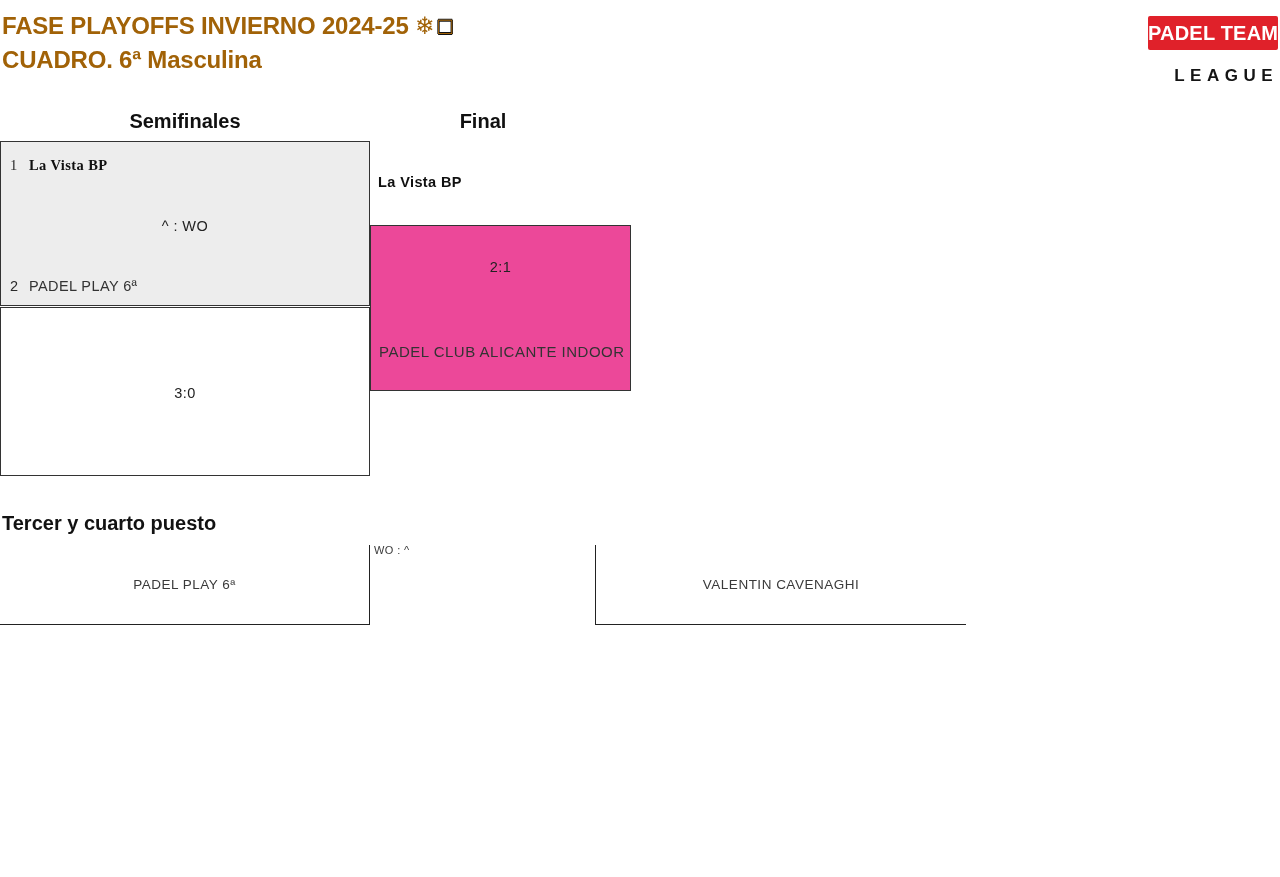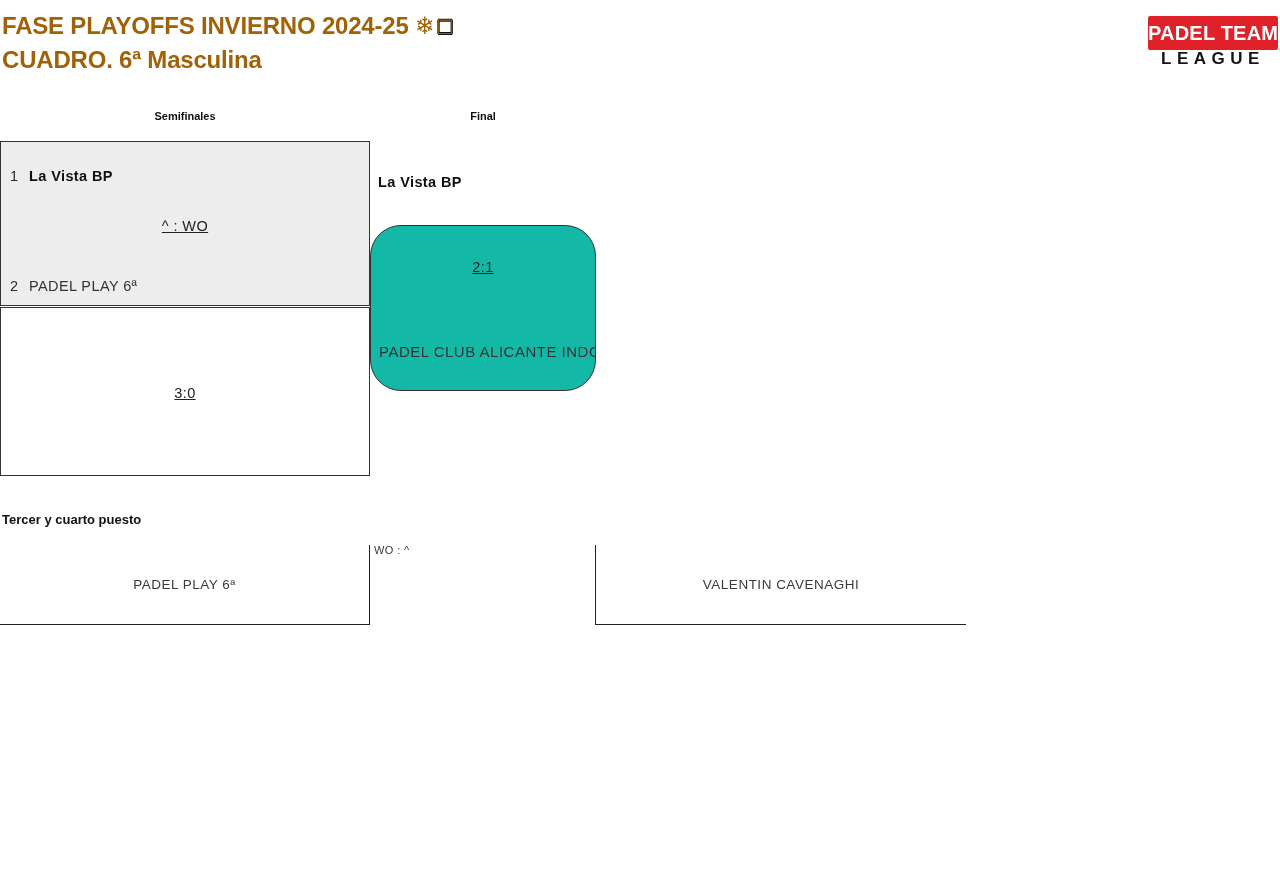--- a/index.html
+++ b/index.html
@@ -5,43 +5,43 @@
   * { margin:0; padding:0; box-sizing:border-box; }
   html,body { background:#ffffff; }
   .canvas {
     position:relative; width:1280px; height:877px; background:#fff;
     font-family:"Liberation Sans","DejaVu Sans",sans-serif; color:#111;
     overflow:hidden;
   }
   
   .page-title { position:absolute; left:2px; top:9px; font-size:24px; font-weight:700; line-height:34px; color:#a16207; letter-spacing:-0.2px; }
   .tofu { text-shadow:0.7px 0 0 #121212,-0.7px 0 0 #121212,0 0.7px 0 #121212,0 -0.7px 0 #121212; margin-left:3px; }
-  .logo { position:absolute; left:1148px; top:16px; width:130px; text-align:center; }
+  .logo { position:absolute; left:1148px; top:16px; width:130px; text-align:right; }
   .logo-red { background:#e0212a; color:#ffffff; height:34px; line-height:34px; font-size:20px; font-weight:800; letter-spacing:0.2px; border-radius:2px; white-space:nowrap; }
-  .logo-league { margin-top:0px; color:#141414; font-size:17px; font-weight:800; letter-spacing:5.5px; line-height:15px; padding-top:1px; white-space:nowrap; }
+  .logo-league { margin-top:0px; color:#141414; font-size:17px; font-weight:800; letter-spacing:5.5px; line-height:15px; padding-top:18px; white-space:nowrap; }
   
-  .round-h { position:absolute; top:110px; font-size:11px; font-weight:700; text-align:center; color:#101010; }
+  .round-h { position:absolute; top:110px; font-size:20px; font-weight:700; text-align:center; color:#101010; }
   .h-semi  { left:0; width:370px; }
   .h-final { left:370px; width:226px; }
   
   .match-box { position:absolute; border:1px solid #333; }
   .sf1 { left:0; top:141px; width:370px; height:165px; background:#ededed; }
   .sf2 { left:0; top:307px; width:370px; height:169px; background:#ffffff; }
-  .final-box { left:370px; top:225px; width:226px; height:166px; background:#14b8a6; overflow:hidden;border-radius:31px; }
+  .final-box { left:370px; top:225px; width:261px; height:166px; background:#ec4899; overflow:hidden; }
   .team-row { position:absolute; left:9px; right:6px; font-size:14.5px; letter-spacing:0.4px; color:#333; white-space:nowrap; }
   .seed { display:inline-block; width:19px; font-weight:400; color:#2a2a2a; letter-spacing:0; }
   .winner-name { font-weight:700; color:#101010; }
-  .match-score { position:absolute; left:0; width:100%; text-align:center; font-size:14.5px; letter-spacing:0.4px; color:#222;text-decoration:underline; }
-  .r-top { top:26px; } .r-mid { top:76px; } .r-bot { top:136px; }
+  .match-score { position:absolute; left:0; width:100%; text-align:center; font-size:14.5px; letter-spacing:0.4px; color:#222; }
+  .r-top { top:15px;font-family:Liberation Serif, serif; } .r-mid { top:76px; } .r-bot { top:136px; }
   .s2-top { top:21px; } .s2-mid { top:77px; } .s2-bot { top:133px; }
   .f-score { top:33px; }
   .f-team { position:absolute; left:8px; top:117px; font-size:15px; letter-spacing:0.5px; color:#333; white-space:nowrap; }
   .final-winner { position:absolute; left:378px; top:174px; font-size:14.5px; font-weight:700; letter-spacing:0.4px; color:#101010; }
   
-  .tp-heading { position:absolute; left:2px; top:512px; font-size:13px; font-weight:700; color:#121212; }
+  .tp-heading { position:absolute; left:2px; top:512px; font-size:20px; font-weight:700; color:#121212; }
   .tp-cell { position:absolute; top:545px; height:80px; display:flex; align-items:center; justify-content:center; }
   .tp-left  { left:0;  width:370px; border-right:1px solid #222; border-bottom:1px solid #222; }
   .tp-right { left:595px; width:371px; border-left:1px solid #222; border-bottom:1px solid #222; }
   .tp-name { font-size:13.5px; letter-spacing:0.5px; color:#3a3a3a; white-space:nowrap; }
   .tp-score { position:absolute; left:374px; top:544px; font-size:11px; letter-spacing:0.4px; color:#3a3a3a; }
 </style>
 </head>
 <body>
 
 <div class="canvas">

